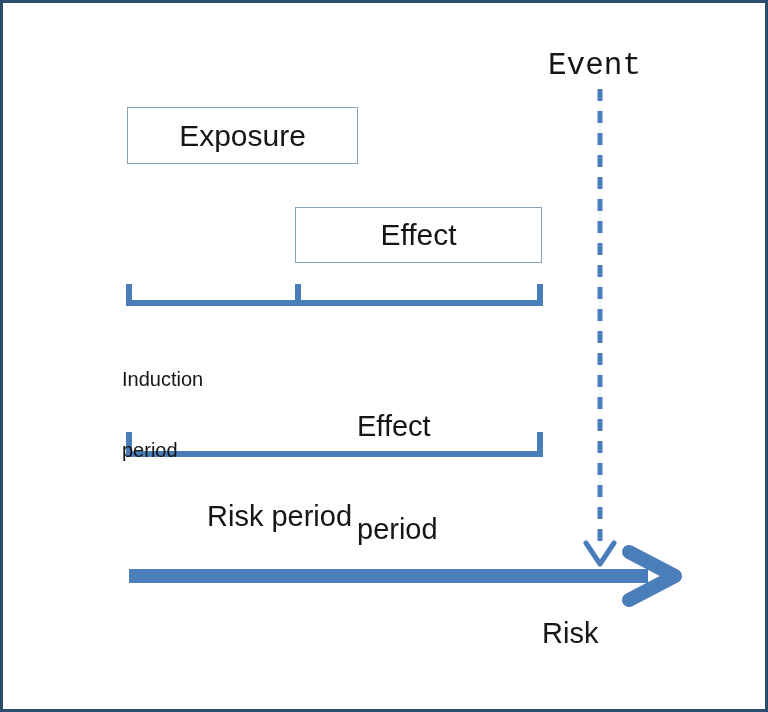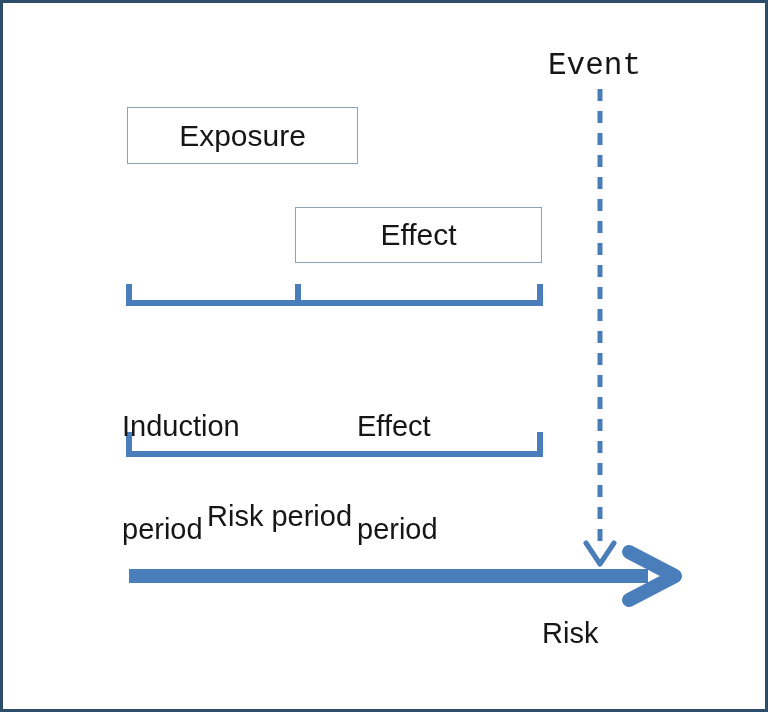--- a/index.html
+++ b/index.html
@@ -46,21 +46,21 @@
   .rect-box .box-text {
     font-size: 30px;
     color: #161616;
   }
   #exposure-box { left: 124px; top: 104px; width: 231px; height: 57px; }
   #effect-box   { left: 292px; top: 204px; width: 247px; height: 56px; }
 
   
   #event-label    { left: 545px; top: 45px;  font-size: 31px; font-family: Liberation Mono, monospace; }
   #time-label     { left: 539px; top: 613px; font-size: 29px; }
-  #induction-label{ left: 119px; top: 338px; font-size: 29px; }
+  #induction-label{ left: 119px; top: 318px; font-size: 20px; }
   #effectp-label  { left: 354px; top: 338px; font-size: 29px; }
   #risk-label     { left: 204px; top: 496px; font-size: 29px; text-align: center; }
 </style>
 </head>
 <body>
 
 <div id="frame">
 
   <svg id="canvas" viewBox="0 0 768 712">
 

